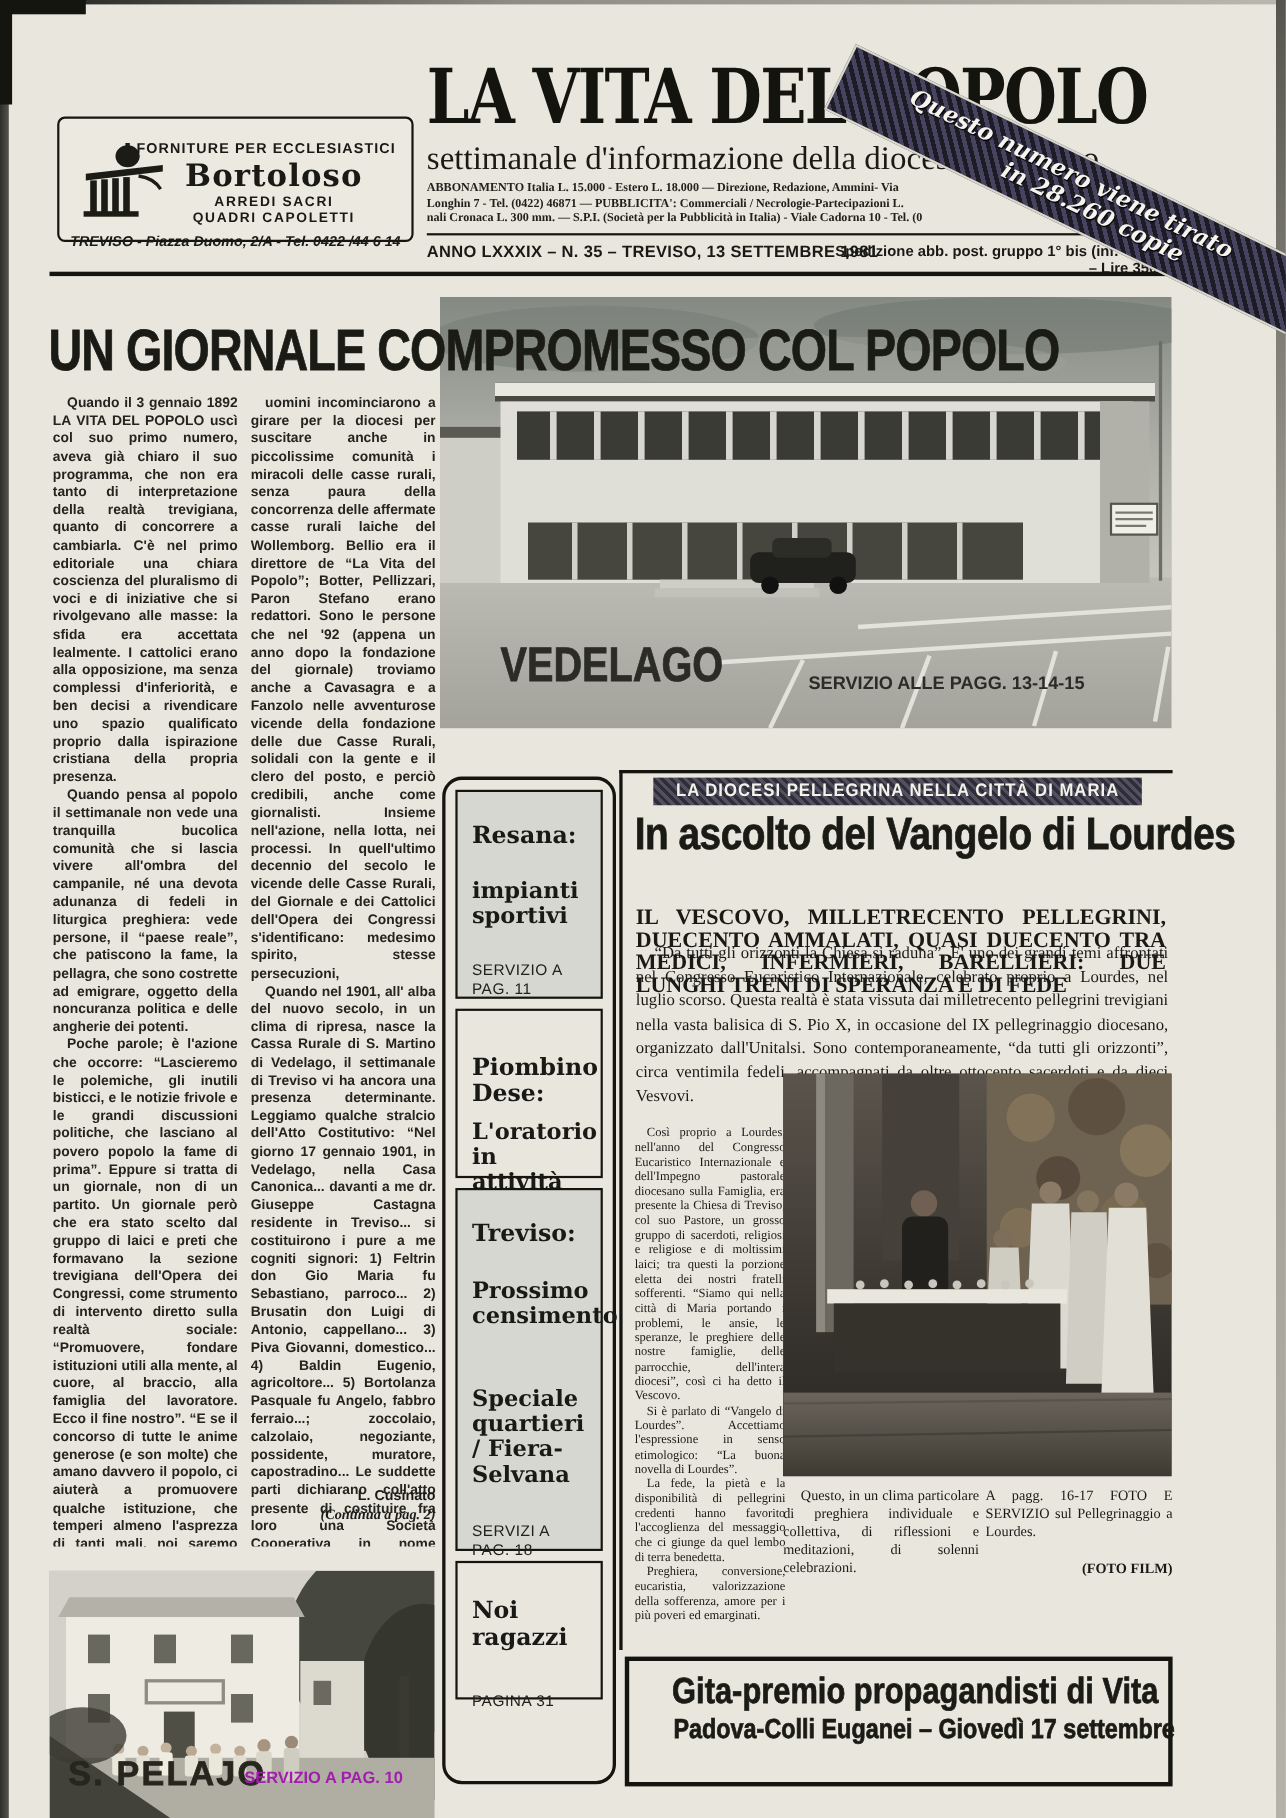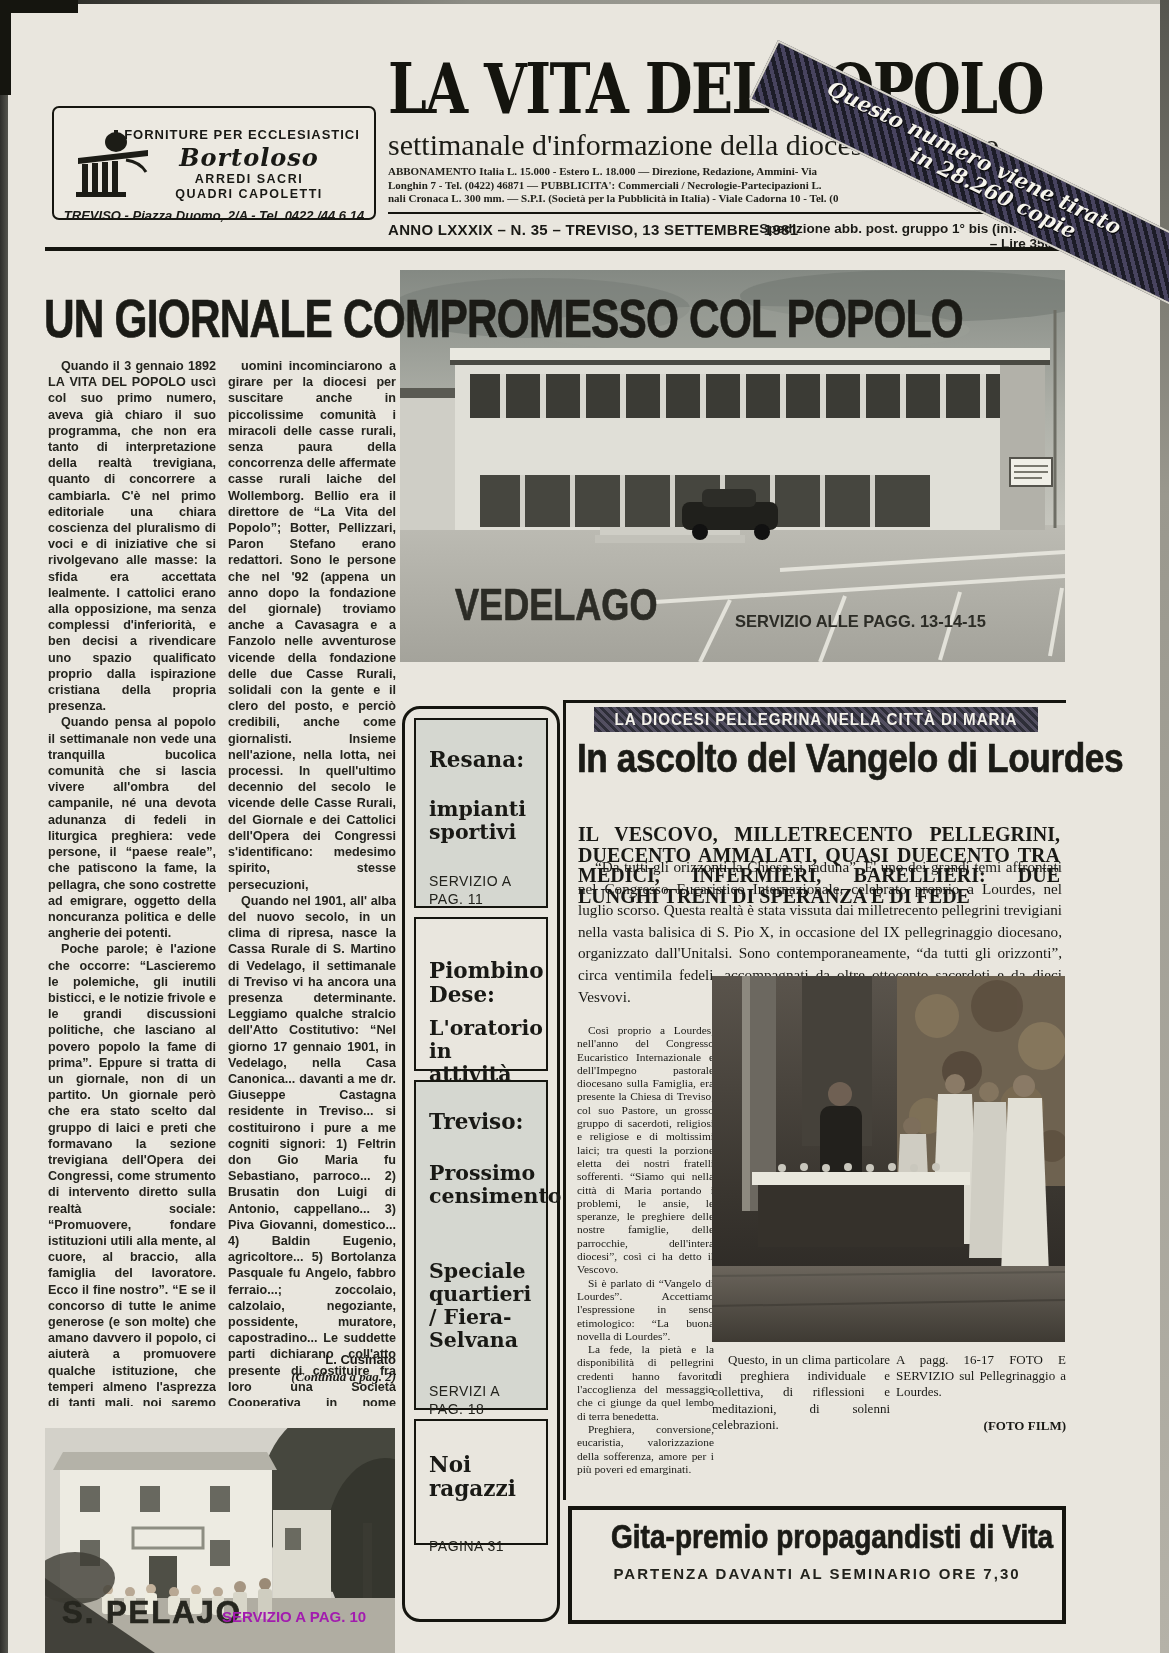--- a/index.html
+++ b/index.html
@@ -13,21 +13,21 @@
   
   .edge-left{left:0;top:0;width:8px;height:1653px;background:linear-gradient(to right,#2e2e2a,#55554e);}
   .edge-top{left:0;top:0;width:1169px;height:4px;background:linear-gradient(to right,#1c1c18,#8d8d85 40%,#b9b7ae);}
   .corner-tl{left:0;top:0;width:78px;height:13px;background:#15150f;}
   .corner-tl2{left:0;top:0;width:11px;height:95px;background:#15150f;}
   .edge-right{left:1160px;top:0;width:9px;height:1653px;background:linear-gradient(#55554e,#9a988e 30%,#b5b2a8);}
   
   .ad{left:52px;top:106px;width:324px;height:114px;border:2.5px solid #15150f;border-radius:7px;
       background:#ece9e1;text-align:center;padding-top:19px;}
   .ad-top{font-size:13px;font-weight:700;letter-spacing:1px;padding-left:56px;}
-  .ad-brand{font-family:"DejaVu Serif",serif;font-style:italic;font-weight:700;font-size:24px;
+  .ad-brand{font-family:"DejaVu Serif",serif;font-weight:700;font-size:28px;
             margin-top:1px;padding-left:70px;letter-spacing:1px;}
   .ad-sub{font-size:12.5px;font-weight:700;letter-spacing:1.5px;line-height:15px;padding-left:70px;}
   .ad-bottom{font-size:13px;font-weight:700;font-style:italic;margin-top:6px;}
   .ad-icon{position:absolute;left:10px;top:22px;width:90px;height:72px;}
   
   .mast-title{left:388px;top:48px;width:700px;font-family:"DejaVu Serif",serif;font-weight:700;
               font-size:69px;letter-spacing:-2px;color:#14140e;}
   .mast-title .cond{transform:scaleX(.8);}
   .mast-sub{left:388px;top:128px;width:680px;font-family:"Liberation Serif",serif;font-size:30px;color:#1b1b15;}
   .fineprint{left:388px;top:165px;width:664px;font-family:"Liberation Serif",serif;font-size:11px;
@@ -345,21 +345,21 @@
       <line x1="0" y1="300" x2="353" y2="296" stroke="#57534b" stroke-width="2"></line>
       <line x1="0" y1="330" x2="353" y2="324" stroke="#45413a" stroke-width="2"></line>
     </svg>
   </div>
   <div class="abs l-cap1">Questo, in un clima particolare di preghiera individuale e collettiva, di riflessioni e meditazioni, di solenni celebrazioni.</div>
   <div class="abs l-cap2">A pagg. 16-17 FOTO E SERVIZIO sul Pellegrinaggio a Lourdes.</div>
   <div class="abs l-credit">(FOTO FILM)</div>
 
   <div class="abs gita">
     <div class="l1 heavy"><span class="condc">Gita-premio propagandisti di Vita</span></div>
-    <div class="l3">PARTENZA DAVANTI AL SEMINARIO ORE 7,30</div>
+    <div class="l2 heavy"><span class="condc">Padova-Colli Euganei – Giovedì 17 settembre</span></div>
   </div>
 
   <div class="abs pphoto">
     <svg viewBox="0 0 350 225" width="350" height="225">
       <rect width="350" height="225" fill="#d3d1c9"></rect>
       <ellipse cx="300" cy="70" rx="85" ry="95" fill="#46473e"></ellipse>
       <ellipse cx="340" cy="120" rx="60" ry="90" fill="#35362e"></ellipse>
       <rect x="318" y="95" width="9" height="80" fill="#3a3a32"></rect>
 
       <polygon points="8,42 232,42 222,24 18,24" fill="#b4b2a8"></polygon>

